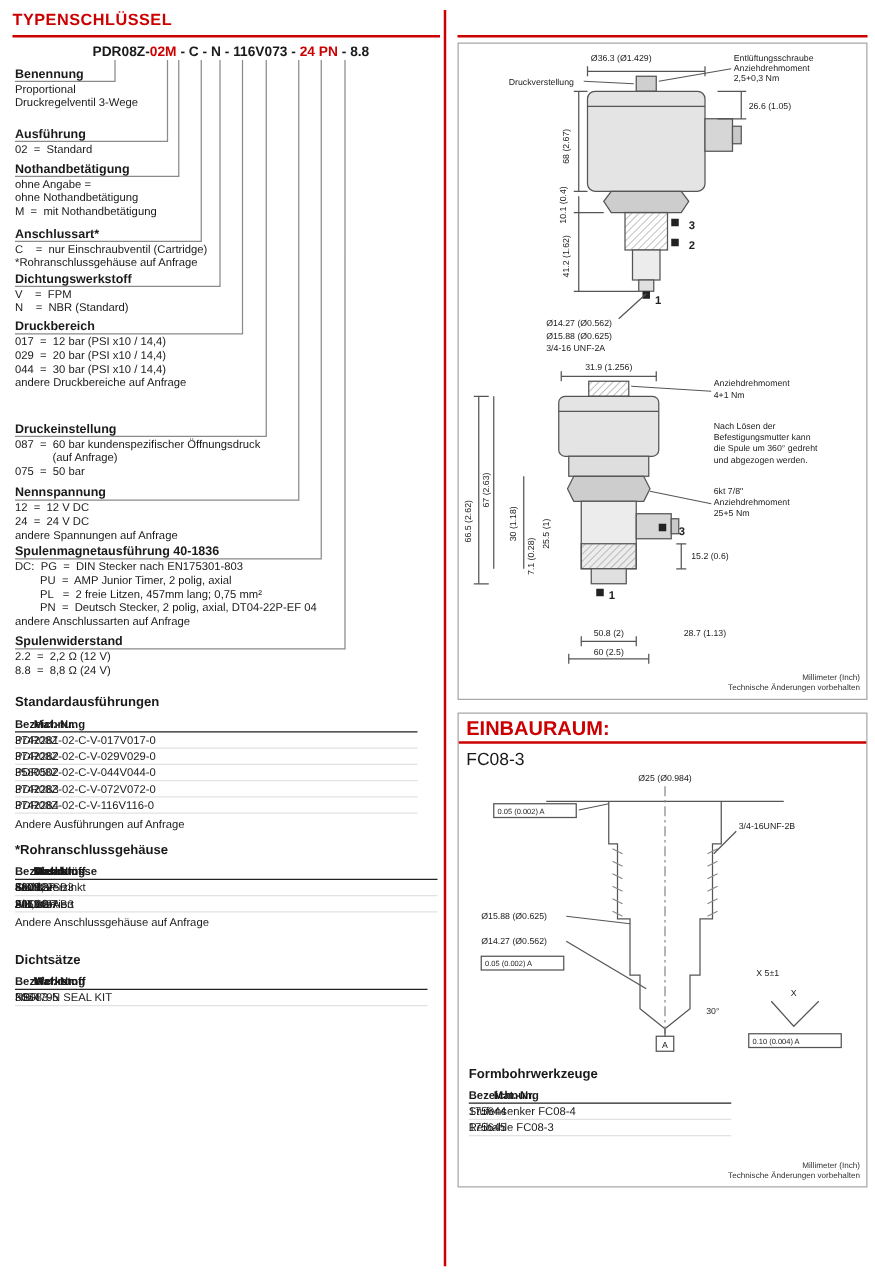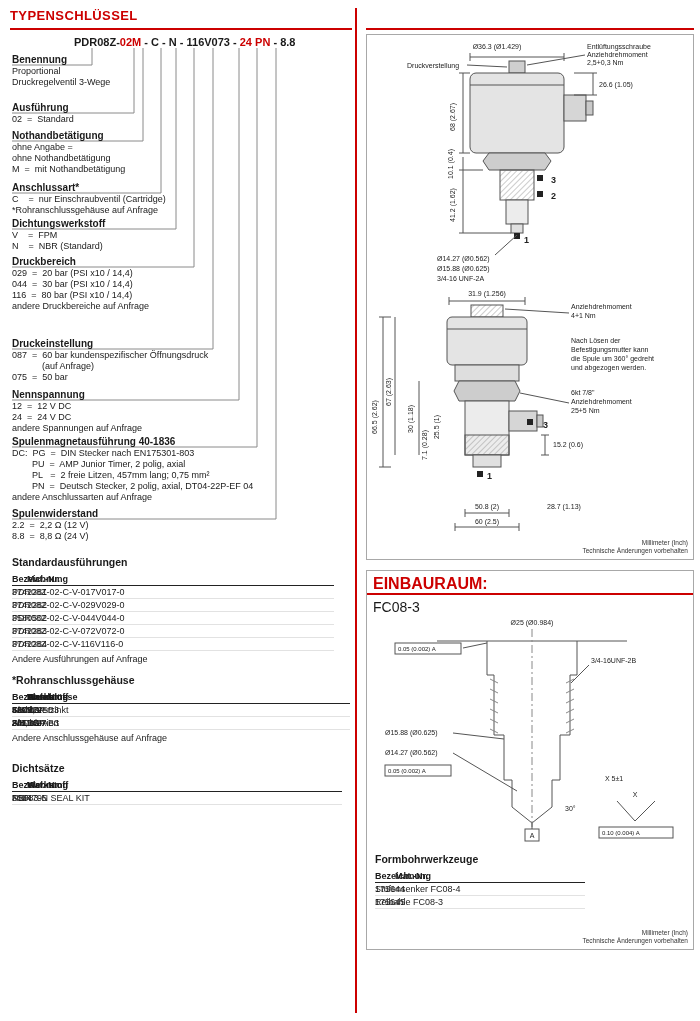--- a/index.html
+++ b/index.html
@@ -85,23 +85,23 @@
     <div class="ln">C    =  nur Einschraubventil (Cartridge)</div>
     <div class="ln">*Rohranschlussgehäuse auf Anfrage</div>
   </div>
   <div class="sec" style="top:210px">
     <h4>Dichtungswerkstoff</h4>
     <div class="ln">V    =  FPM</div>
     <div class="ln">N    =  NBR (Standard)</div>
   </div>
   <div class="sec" style="top:248px">
     <h4>Druckbereich</h4>
+    <div class="ln">017  =  12 bar (PSI x10 / 14,4)</div>
     <div class="ln">029  =  20 bar (PSI x10 / 14,4)</div>
     <div class="ln">044  =  30 bar (PSI x10 / 14,4)</div>
-    <div class="ln">116  =  80 bar (PSI x10 / 14,4)</div>
     <div class="ln">andere Druckbereiche auf Anfrage</div>
   </div>
   <div class="sec" style="top:330px">
     <h4>Druckeinstellung</h4>
     <div class="ln">087  =  60 bar kundenspezifischer Öffnungsdruck</div>
     <div class="ln">            (auf Anfrage)</div>
     <div class="ln">075  =  50 bar</div>
   </div>
   <div class="sec" style="top:381px">
     <h4>Nennspannung</h4>

